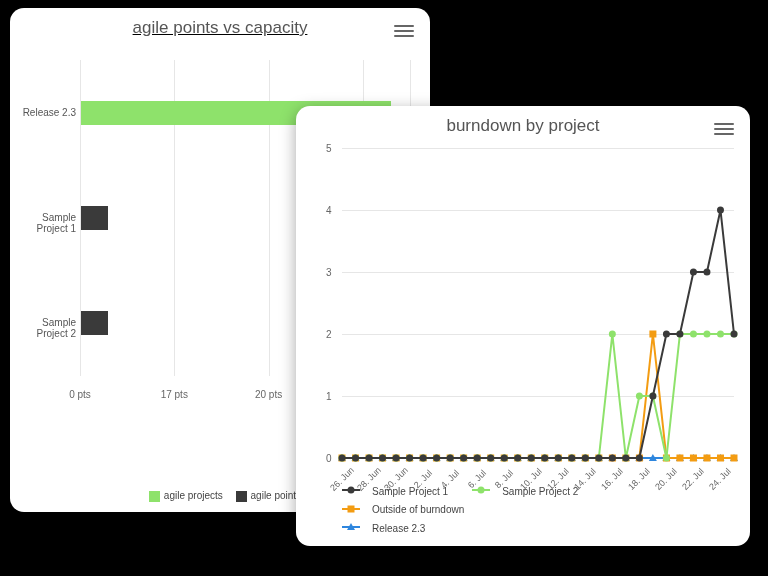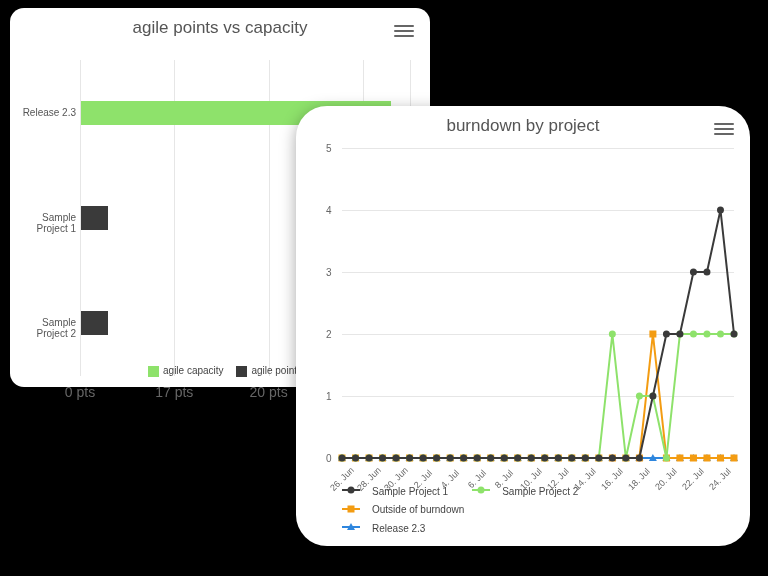--- a/index.html
+++ b/index.html
@@ -1,27 +1,27 @@
 <!DOCTYPE html>
 <html><head>
 <meta charset="utf-8">
 <style>
 html,body{margin:0;padding:0;background:#000;font-family:Arial,Helvetica,sans-serif;}
 .stage{position:relative;width:768px;height:576px;}
 .card{position:absolute;background:#fff;border-radius:14px;box-shadow:0 4px 16px rgba(0,0,0,.35);}
-.card-a{left:10px;top:8px;width:420px;height:379px;}
-.card-b{left:296px;top:106px;width:454px;height:440px;border-radius:31px;}
+.card-a{left:10px;top:8px;width:420px;height:504px;text-decoration:underline;}
+.card-b{left:296px;top:106px;width:454px;height:440px;}
 .card-title{text-align:center;color:#555;font-size:17px;padding:10px 0 4px;}
 .menu-btn{position:absolute;top:14px;right:16px;width:20px;height:16px;cursor:pointer;}
 .menu-btn div{height:2px;background:#666;margin:3px 0;border-radius:1px;}
 .plot-a{position:absolute;left:70px;top:52px;width:330px;height:340px;}
 .plot-a .grid-v{position:absolute;top:0;bottom:24px;width:1px;background:#e6e6e6;}
 .plot-a .cat-label{position:absolute;left:-70px;width:66px;text-align:right;font-size:10px;color:#555;}
 .plot-a .bar{position:absolute;height:24px;}
-.plot-a .x-tick{position:absolute;bottom:0;font-size:14px;color:#666;transform:translateX(-50%);}
+.plot-a .x-tick{position:absolute;bottom:0;font-size:10px;color:#666;transform:translateX(-50%);}
 .legend-a{position:absolute;left:0;right:0;bottom:10px;text-align:center;font-size:10px;color:#444;}
 .swatch{display:inline-block;width:11px;height:11px;margin:0 4px 0 10px;vertical-align:middle;}
 .plot-b{position:absolute;left:46px;top:42px;width:392px;height:310px;}
 .plot-b .grid-h{position:absolute;left:0;right:0;height:1px;background:#e6e6e6;}
 .plot-b .y-tick{position:absolute;left:-16px;font-size:10px;color:#666;transform:translateY(-50%);}
 .plot-b .x-tick{position:absolute;bottom:-26px;font-size:9px;color:#666;transform:translateX(-50%) rotate(-45deg);transform-origin:center;white-space:nowrap;}
 .plot-b svg{position:absolute;left:0;top:0;overflow:visible;}
 .legend-b{position:absolute;left:46px;right:12px;bottom:8px;font-size:10px;color:#444;line-height:1.8;}
 .legend-b span{margin-right:12px;white-space:nowrap;}
 .lg-mark{display:inline-block;vertical-align:middle;margin-right:4px;}
@@ -49,21 +49,21 @@
         <div class="x-tick" style="left: 282.857px;">30 pts</div>
         <div class="grid-v" style="left: 330px;"></div>
         <div class="cat-label" style="top: 46.6667px;">Release 2.3</div>
         <div class="bar" style="left: 1px; width: 310.143px; top: 40.6667px; background: rgb(142, 226, 107);"></div>
         <div class="cat-label" style="top: 152px;">Sample Project 1</div>
         <div class="bar" style="left: 1px; width: 27.2857px; top: 146px; background: rgb(58, 58, 58);"></div>
         <div class="cat-label" style="top: 257.333px;">Sample Project 2</div>
         <div class="bar" style="left: 1px; width: 27.2857px; top: 251.333px; background: rgb(58, 58, 58);"></div>
       </div>
     <div class="legend-a">
-      <span class="swatch" id="swA1" style="background: rgb(142, 226, 107);"></span><span>agile capacity</span>
+      <span class="swatch" id="swA1" style="background: rgb(142, 226, 107);"></span><span>agile projects</span>
       <span class="swatch" id="swA2" style="background: rgb(58, 58, 58);"></span><span>agile points</span>
     </div>
   </div>
 
   <div class="card card-b">
     <div class="card-title">burndown by project</div>
     <div class="menu-btn">
         <div></div>
         <div></div>
         <div></div>

